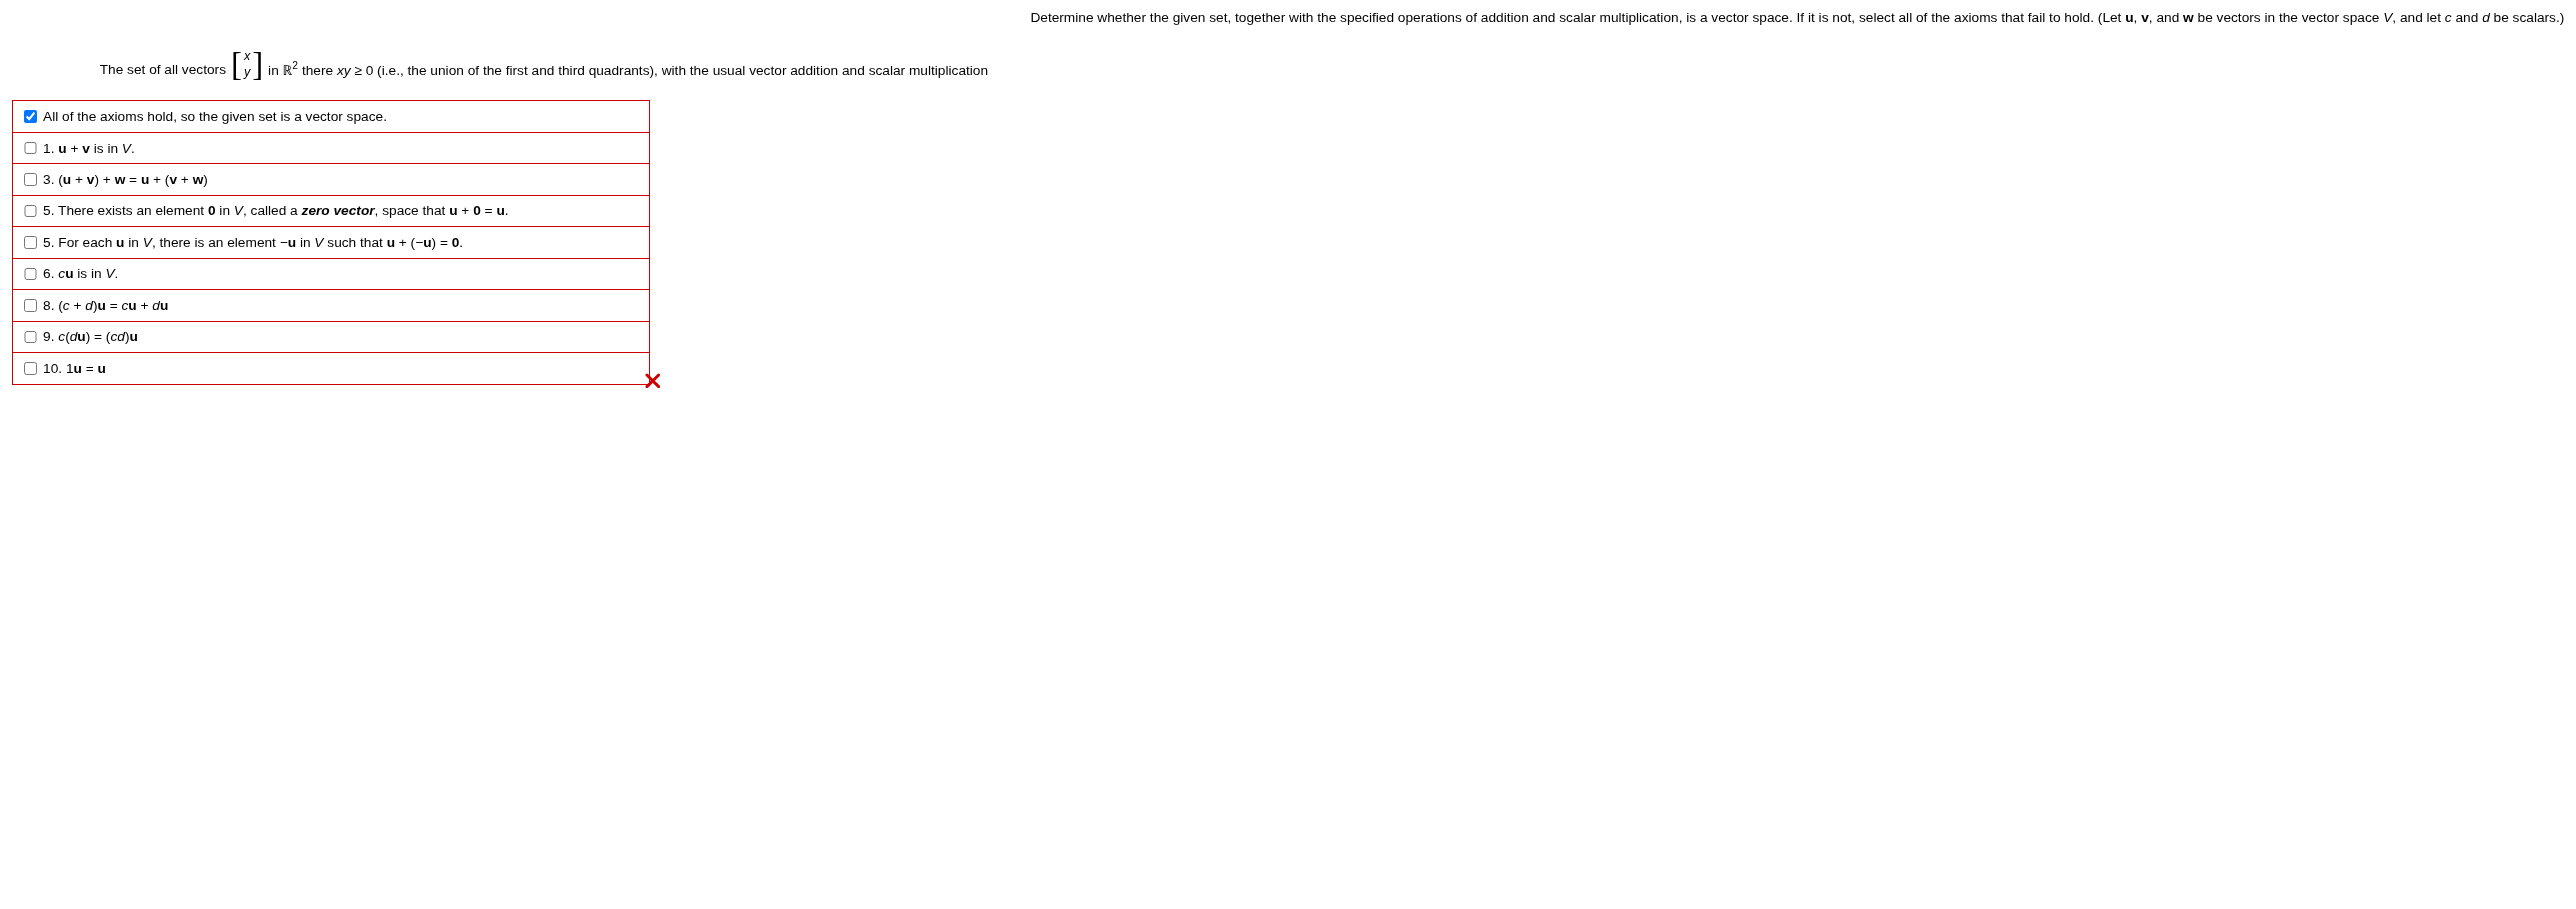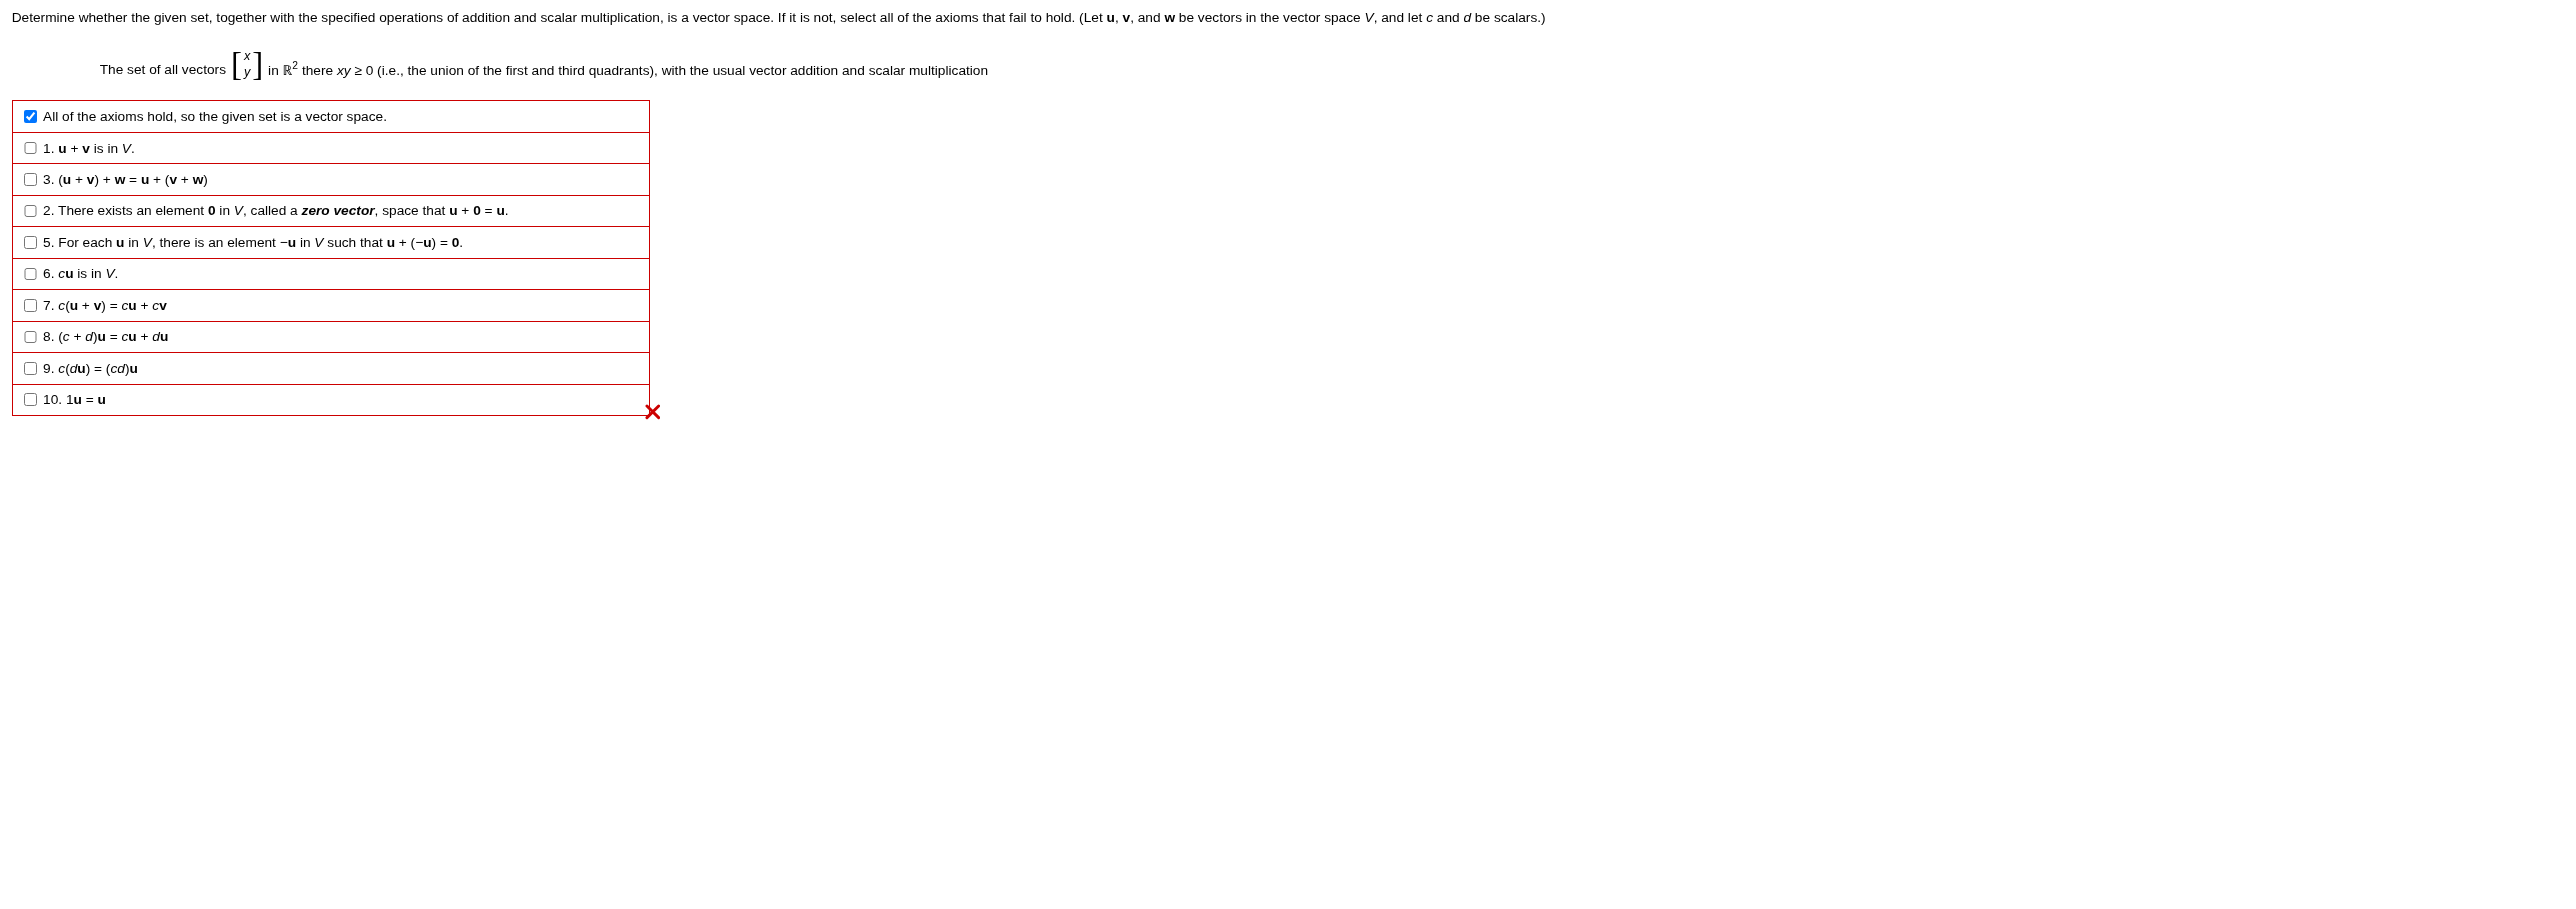--- a/index.html
+++ b/index.html
@@ -6,20 +6,21 @@
       font-family: Verdana, Geneva, sans-serif;
       font-size: 13.7px;
       color: #000;
       margin: 0;
       padding: 7.8px 11.7px;
       background: #fff;
     }
     .question-text {
       line-height: 1.5;
       margin-bottom: 9.8px;
+      text-align: right;
     }
     .question-detail {
       margin-left: 88px;
       margin-top: 19.5px;
       margin-bottom: 19.5px;
       line-height: 1.5;
       display: flex;
       align-items: flex-end;
     }
     .bold {
@@ -150,21 +151,21 @@
       <input type="checkbox" style="">
       <span><span>3. (</span><span class="bold">u</span><span> + </span><span class="bold">v</span><span>) + </span><span class="bold">w</span><span> = </span><span class="bold">u</span><span> + (</span><span class="bold">v</span><span> + </span><span class="bold">w</span><span>)</span></span>
     </label>
           </td>
         </tr>
 
     <tr>
           <td>
             <label class="check-cell">
       <input type="checkbox" style="">
-      <span><span>2. There exists an element </span><span class="bold">0</span><span> in </span><span class="italic">V</span><span>, called a </span><span class="bolditalic">zero vector</span><span>, space that </span><span class="bold">u</span><span> + </span><span class="bold">0</span><span> = </span><span class="bold">u</span><span>.</span></span>
+      <span><span>5. There exists an element </span><span class="bold">0</span><span> in </span><span class="italic">V</span><span>, called a </span><span class="bolditalic">zero vector</span><span>, space that </span><span class="bold">u</span><span> + </span><span class="bold">0</span><span> = </span><span class="bold">u</span><span>.</span></span>
     </label>
           </td>
         </tr>
 
     <tr>
           <td>
             <label class="check-cell">
       <input type="checkbox" style="">
       <span><span>5. For each </span><span class="bold">u</span><span> in </span><span class="italic">V</span><span>, there is an element −</span><span class="bold">u</span><span> in </span><span class="italic">V</span><span> such that </span><span class="bold">u</span><span> + (−</span><span class="bold">u</span><span>) = </span><span class="bold">0</span><span>.</span></span>
     </label>
@@ -173,28 +174,20 @@
 
     <tr>
           <td>
             <label class="check-cell">
       <input type="checkbox" style="">
       <span><span>6. </span><span class="italic">c</span><span class="bold">u</span><span> is in </span><span class="italic">V</span><span>.</span></span>
     </label>
           </td>
         </tr>
 
-    <tr>
-          <td>
-            <label class="check-cell">
-      <input type="checkbox" style="">
-      <span><span>7. </span><span class="italic">c</span><span>(</span><span class="bold">u</span><span> + </span><span class="bold">v</span><span>) = </span><span class="italic">c</span><span class="bold">u</span><span> + </span><span class="italic">c</span><span class="bold">v</span></span>
-    </label>
-          </td>
-        </tr>
 
     <tr>
           <td>
             <label class="check-cell">
       <input type="checkbox" style="">
       <span><span>8. (</span><span class="italic">c</span><span> + </span><span class="italic">d</span><span>)</span><span class="bold">u</span><span> = </span><span class="italic">c</span><span class="bold">u</span><span> + </span><span class="italic">d</span><span class="bold">u</span></span>
     </label>
           </td>
         </tr>
 

